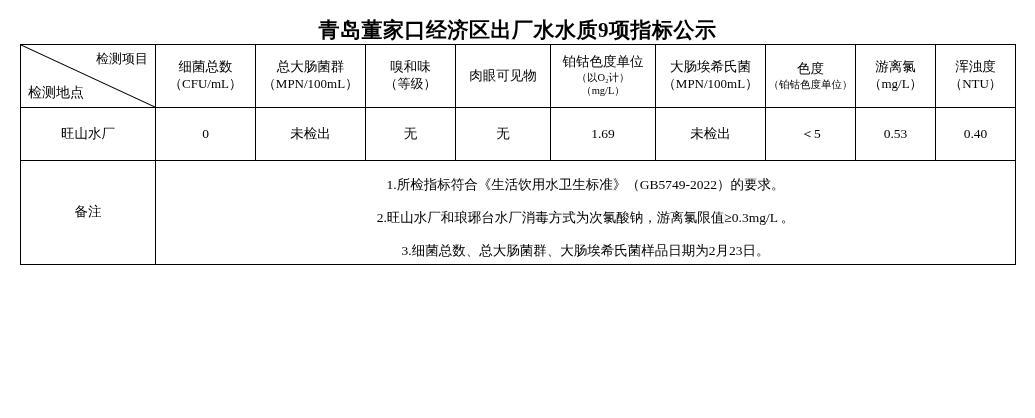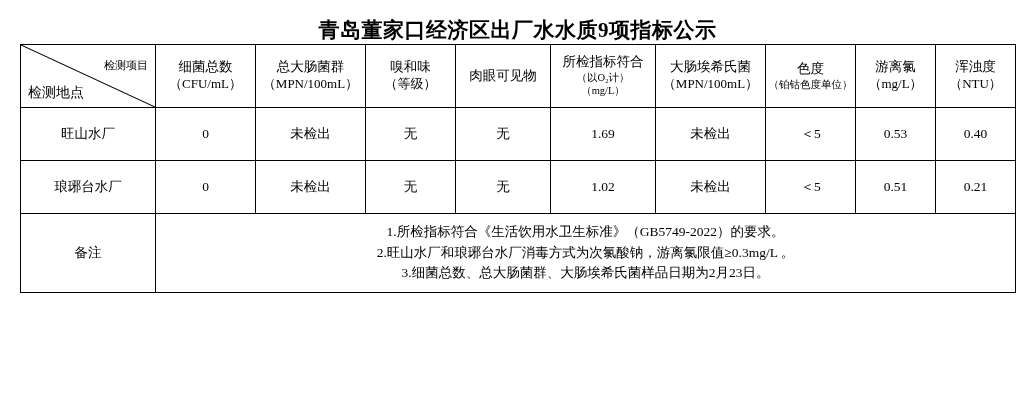--- a/index.html
+++ b/index.html
@@ -72,23 +72,23 @@
     padding: 0;
   }
   .corner .diag {
     position: absolute;
     top: 0; left: 0;
     width: 100%;
     height: 100%;
   }
   .corner .tr {
     position: absolute;
-    top: 13px;
+    top: 5px;
     right: 7px;
-    font-size: 11px;
+    font-size: 13px;
     white-space: nowrap;
   }
   .corner .bl {
     position: absolute;
     bottom: 5px;
     left: 7px;
     font-size: 14px;
     white-space: nowrap;
   }
 
@@ -106,21 +106,21 @@
   }
   .remark-label {
     font-size: 14.5px;
   }
   .remark-body {
     text-align: left;
     padding: 6px 10px;
     line-height: 1.55;
     font-size: 13px;
   }
-  .remark-body .ln { display: block; white-space: nowrap; }
+  .remark-body .ln { display: block; white-space: nowrap; margin-top: 12px; }
 </style>
 </head>
 <body>
 
 <div class="page">
 
   <div class="title">青岛董家口经济区出厂水水质9项指标公示</div>
 
 
   <table class="report">
@@ -159,21 +159,21 @@
         <td class="hdr-cell">
           <span class="l1">嗅和味</span>
           <span class="l2">（等级）</span>
         </td>
 
         <td class="hdr-cell">
           <span class="l1">肉眼可见物</span>
         </td>
 
         <td class="hdr-cell">
-          <span class="l1">所检指标符合</span>
+          <span class="l1">铂钴色度单位</span>
           <span class="l3">（以O₂计）</span>
           <span class="l3">（mg/L）</span>
         </td>
 
         <td class="hdr-cell">
           <span class="l1">大肠埃希氏菌</span>
           <span class="l2">（MPN/100mL）</span>
         </td>
 
         <td class="hdr-cell">
@@ -198,32 +198,20 @@
         <td>0</td>
         <td>未检出</td>
         <td>无</td>
         <td>无</td>
         <td>1.69</td>
         <td>未检出</td>
         <td>＜5</td>
         <td>0.53</td>
         <td>0.40</td>
       </tr>
-      <tr class="data-row">
-        <td class="rowlabel">琅琊台水厂</td>
-        <td>0</td>
-        <td>未检出</td>
-        <td>无</td>
-        <td>无</td>
-        <td>1.02</td>
-        <td>未检出</td>
-        <td>＜5</td>
-        <td>0.51</td>
-        <td>0.21</td>
-      </tr>
       <tr class="remark-row">
         <td class="remark-label">备注</td>
         <td class="remark-body" colspan="9">
           <span class="ln">1.所检指标符合《生活饮用水卫生标准》（GB5749-2022）的要求。</span>
           <span class="ln">2.旺山水厂和琅琊台水厂消毒方式为次氯酸钠，游离氯限值≥0.3mg/L 。</span>
           <span class="ln">3.细菌总数、总大肠菌群、大肠埃希氏菌样品日期为2月23日。</span>
         </td>
       </tr>
     </tbody>
   </table>

